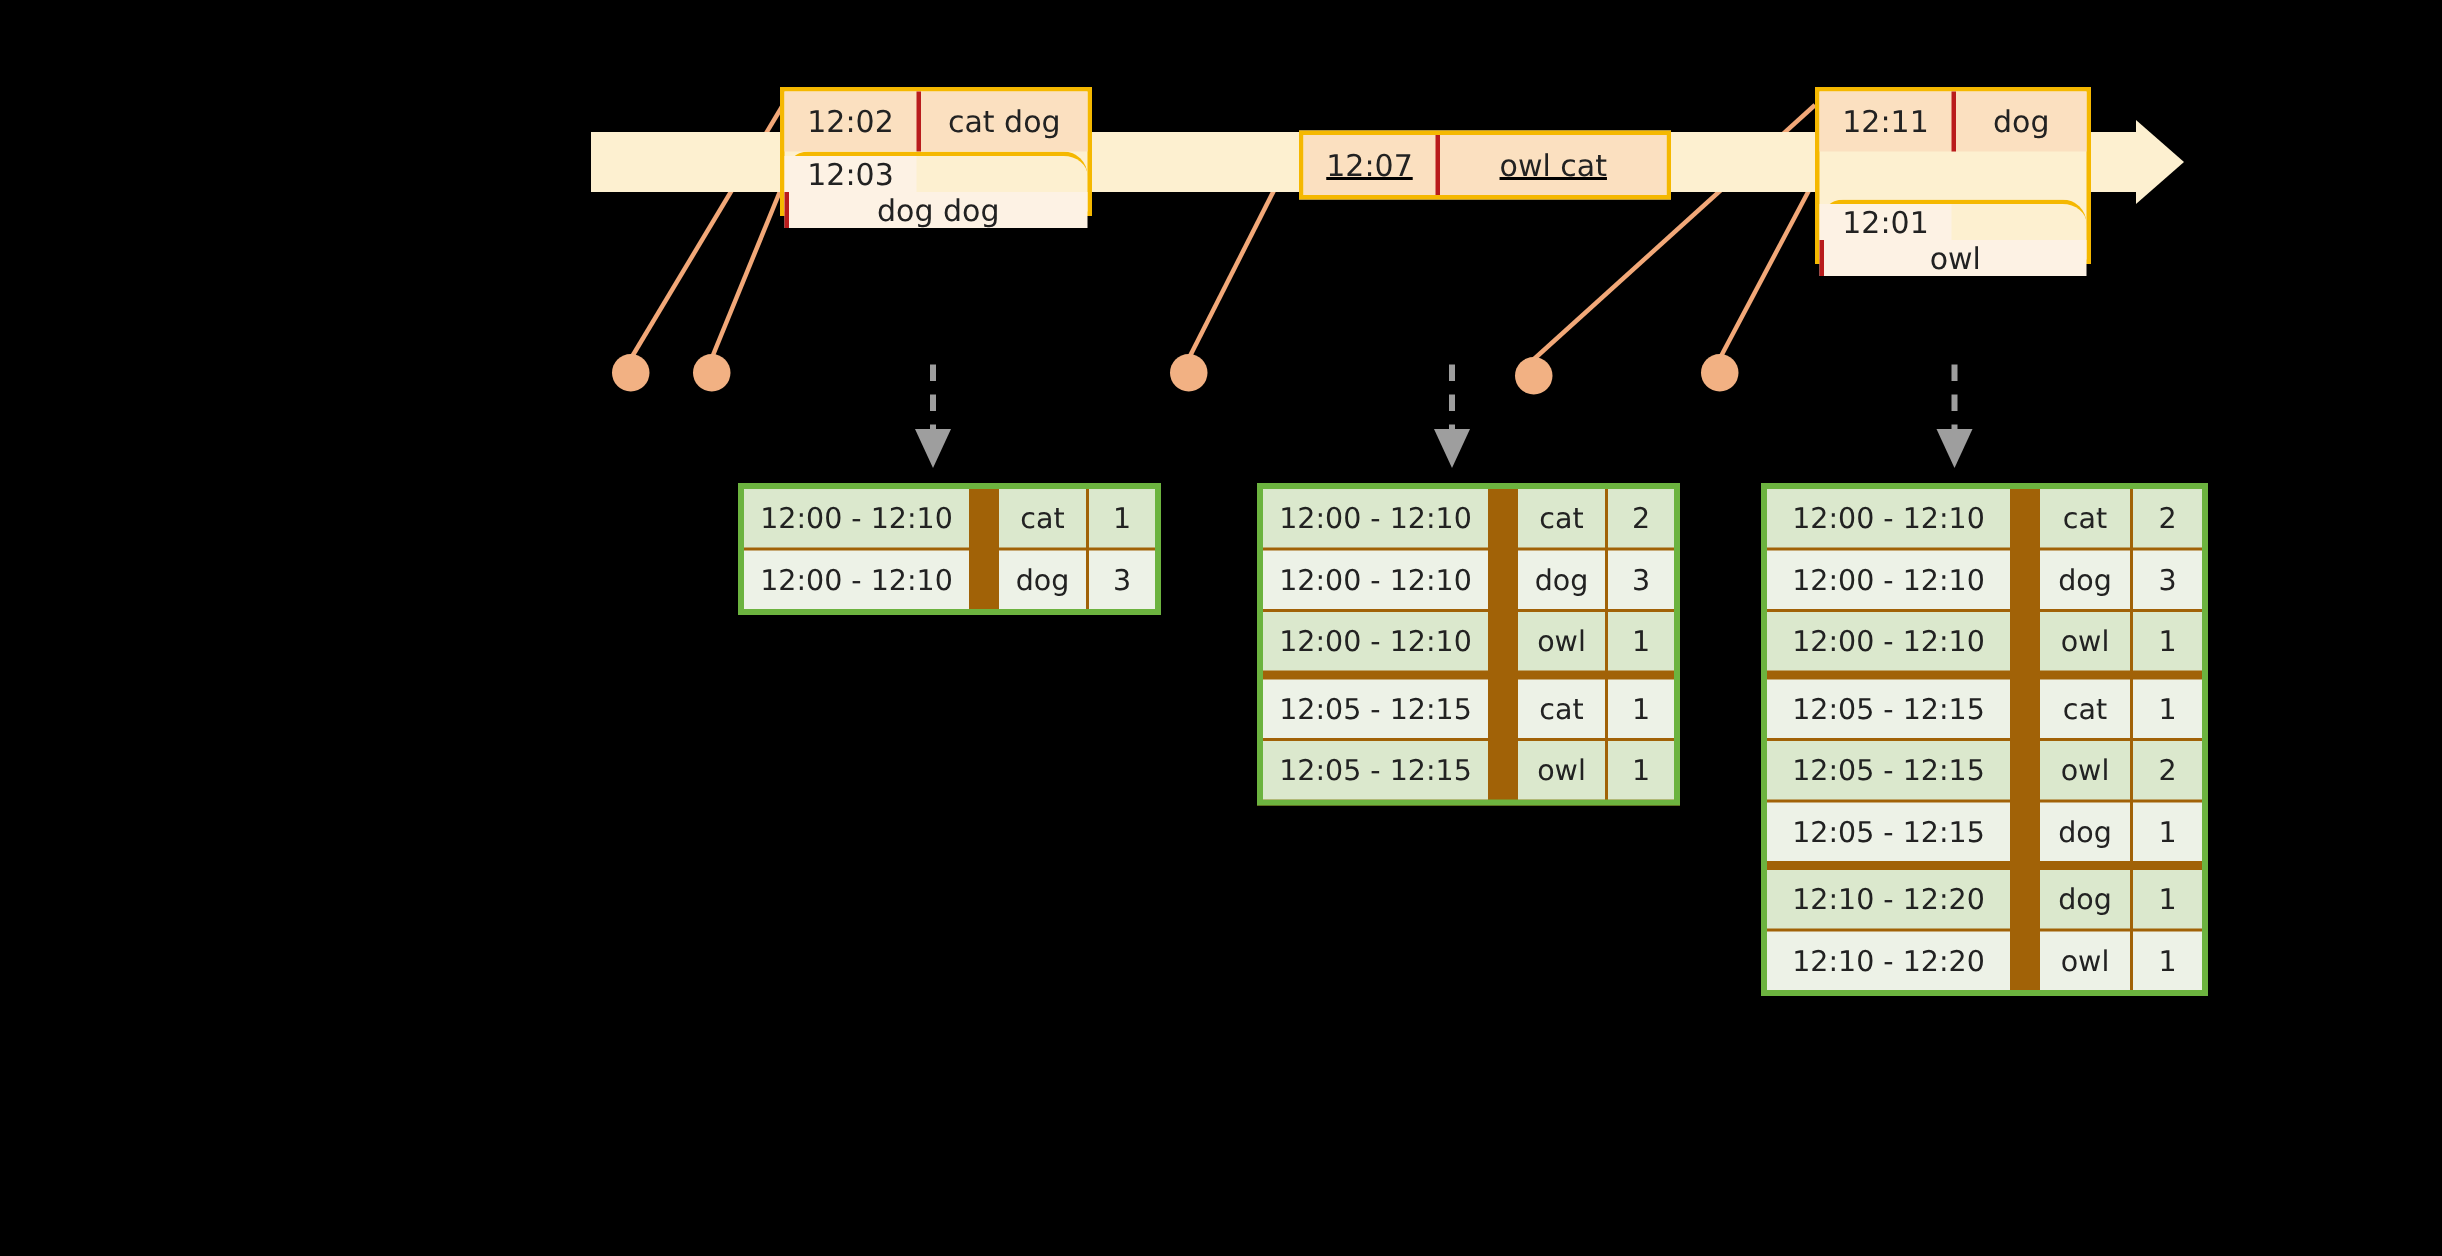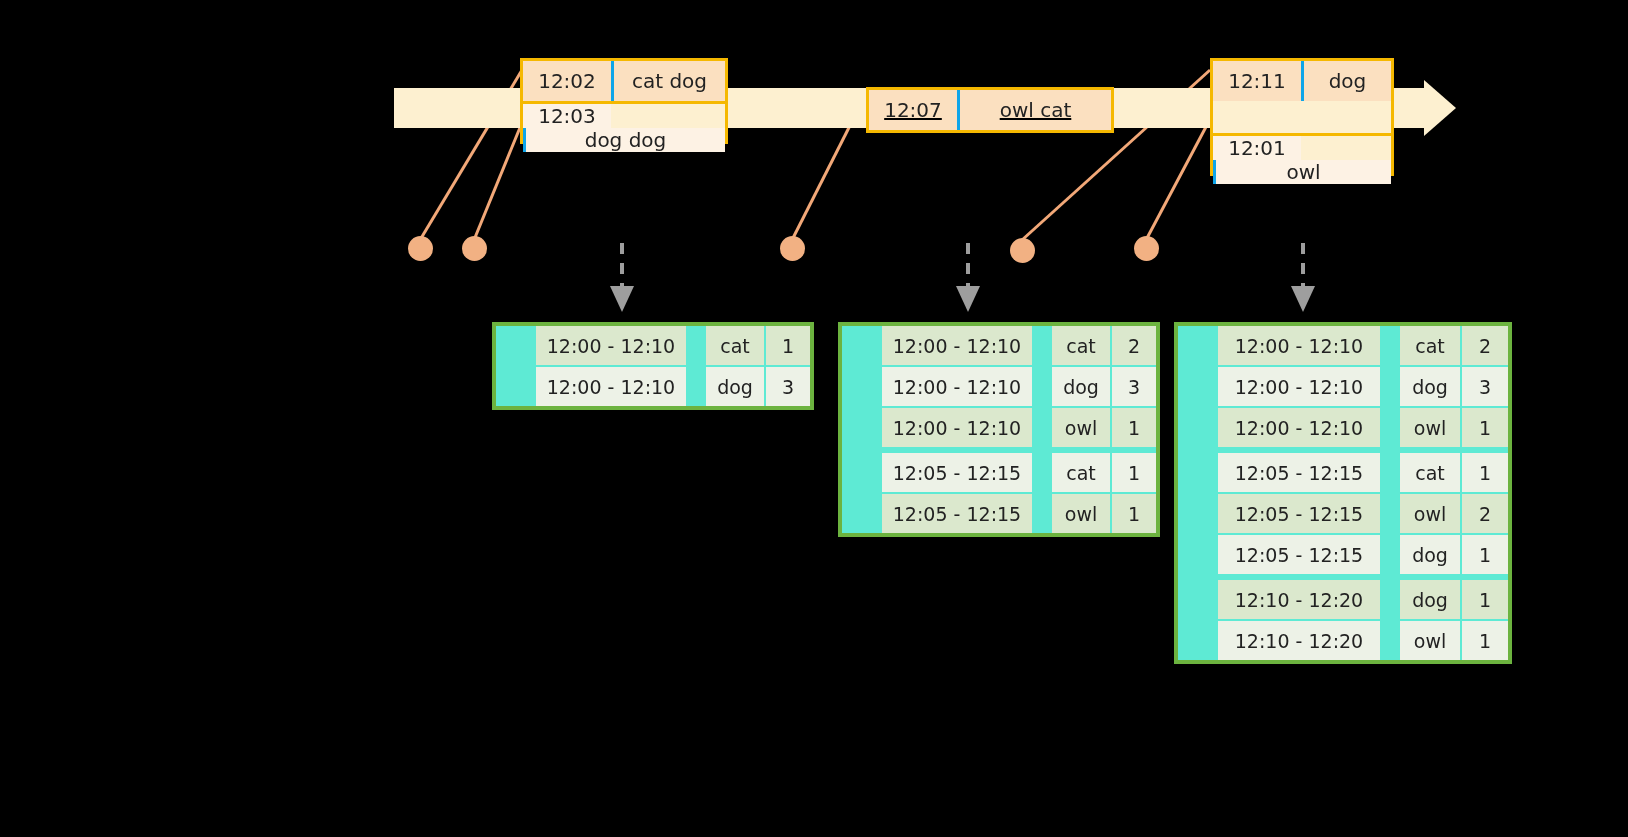--- a/index.html
+++ b/index.html
@@ -40,55 +40,55 @@
   .event-box {
     position: absolute;
     border: 3px solid #f5b800;
     background: #fdf0d0;
     display: flex;
     flex-direction: column;
   }
   .event-row {
     display: flex;
     height: 40px;
+    border-radius: 16px;
   }
   .event-row + .event-row { border-top: 3px solid #f5b800; flex-direction: column; }
   .event-cell {
     display: flex;
     align-items: center;
     justify-content: center;
     font-size: 20px;
     color: #222222;
     white-space: nowrap;
   }
   .event-cell.time { width: 88px; }
   .event-cell.words {
-    border-left: 3px solid #0ea5e9;
+    border-left: 3px solid #b91c1c;
     padding: 0 8px;
     flex: 1;
   }
   .shade-a { background: #fbe0c0; }
   .shade-b { background: #fdf2e4; }
 
   
   .dot {
     position: absolute;
     width: 25px; height: 25px;
     border-radius: 50%;
     background: #f2b183;
   }
 
   
   .result-table {
     position: absolute;
     border: 4px solid #6cb33f;
     display: flex;
     flex-direction: column;
-    background: #5eead4;
-    padding-left: 40px;
+    background: #a16207;
   }
   .res-row {
     display: flex;
     height: 39px;
   }
   .res-row + .res-row { margin-top: 2px; }
   .res-row.group-end { margin-bottom: 4px; }
   .res-cell {
     display: flex;
     align-items: center;

